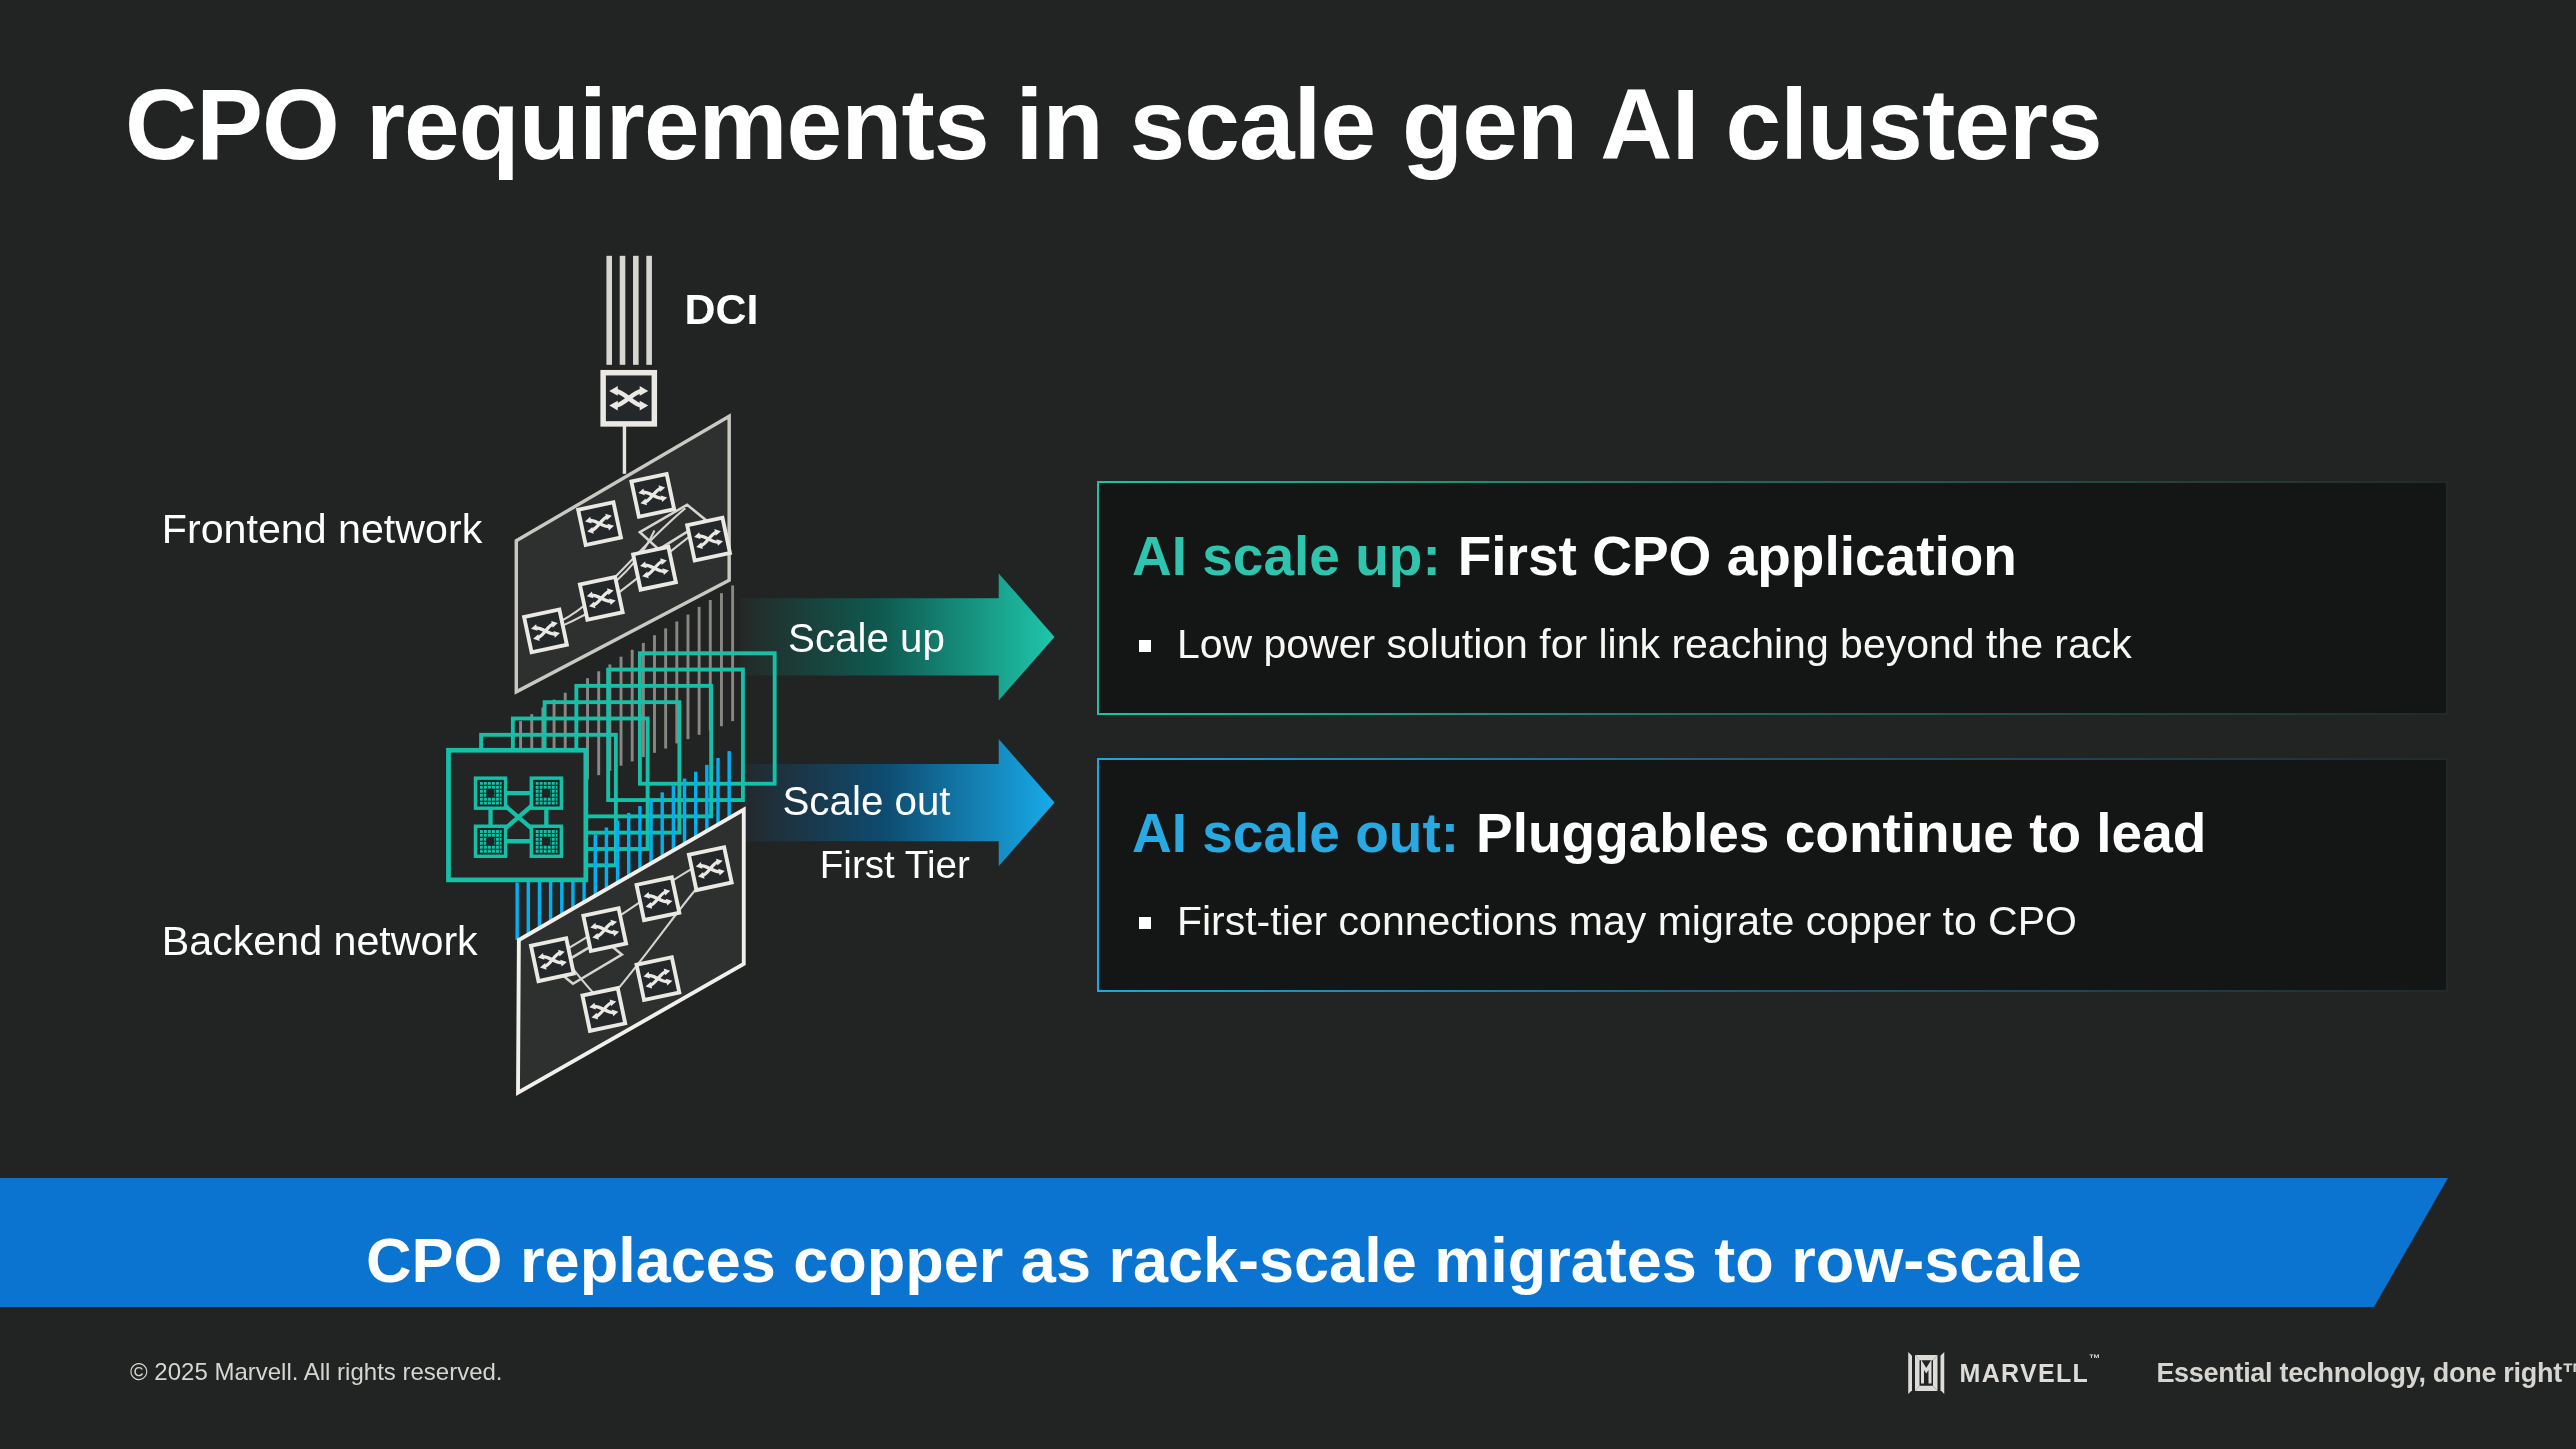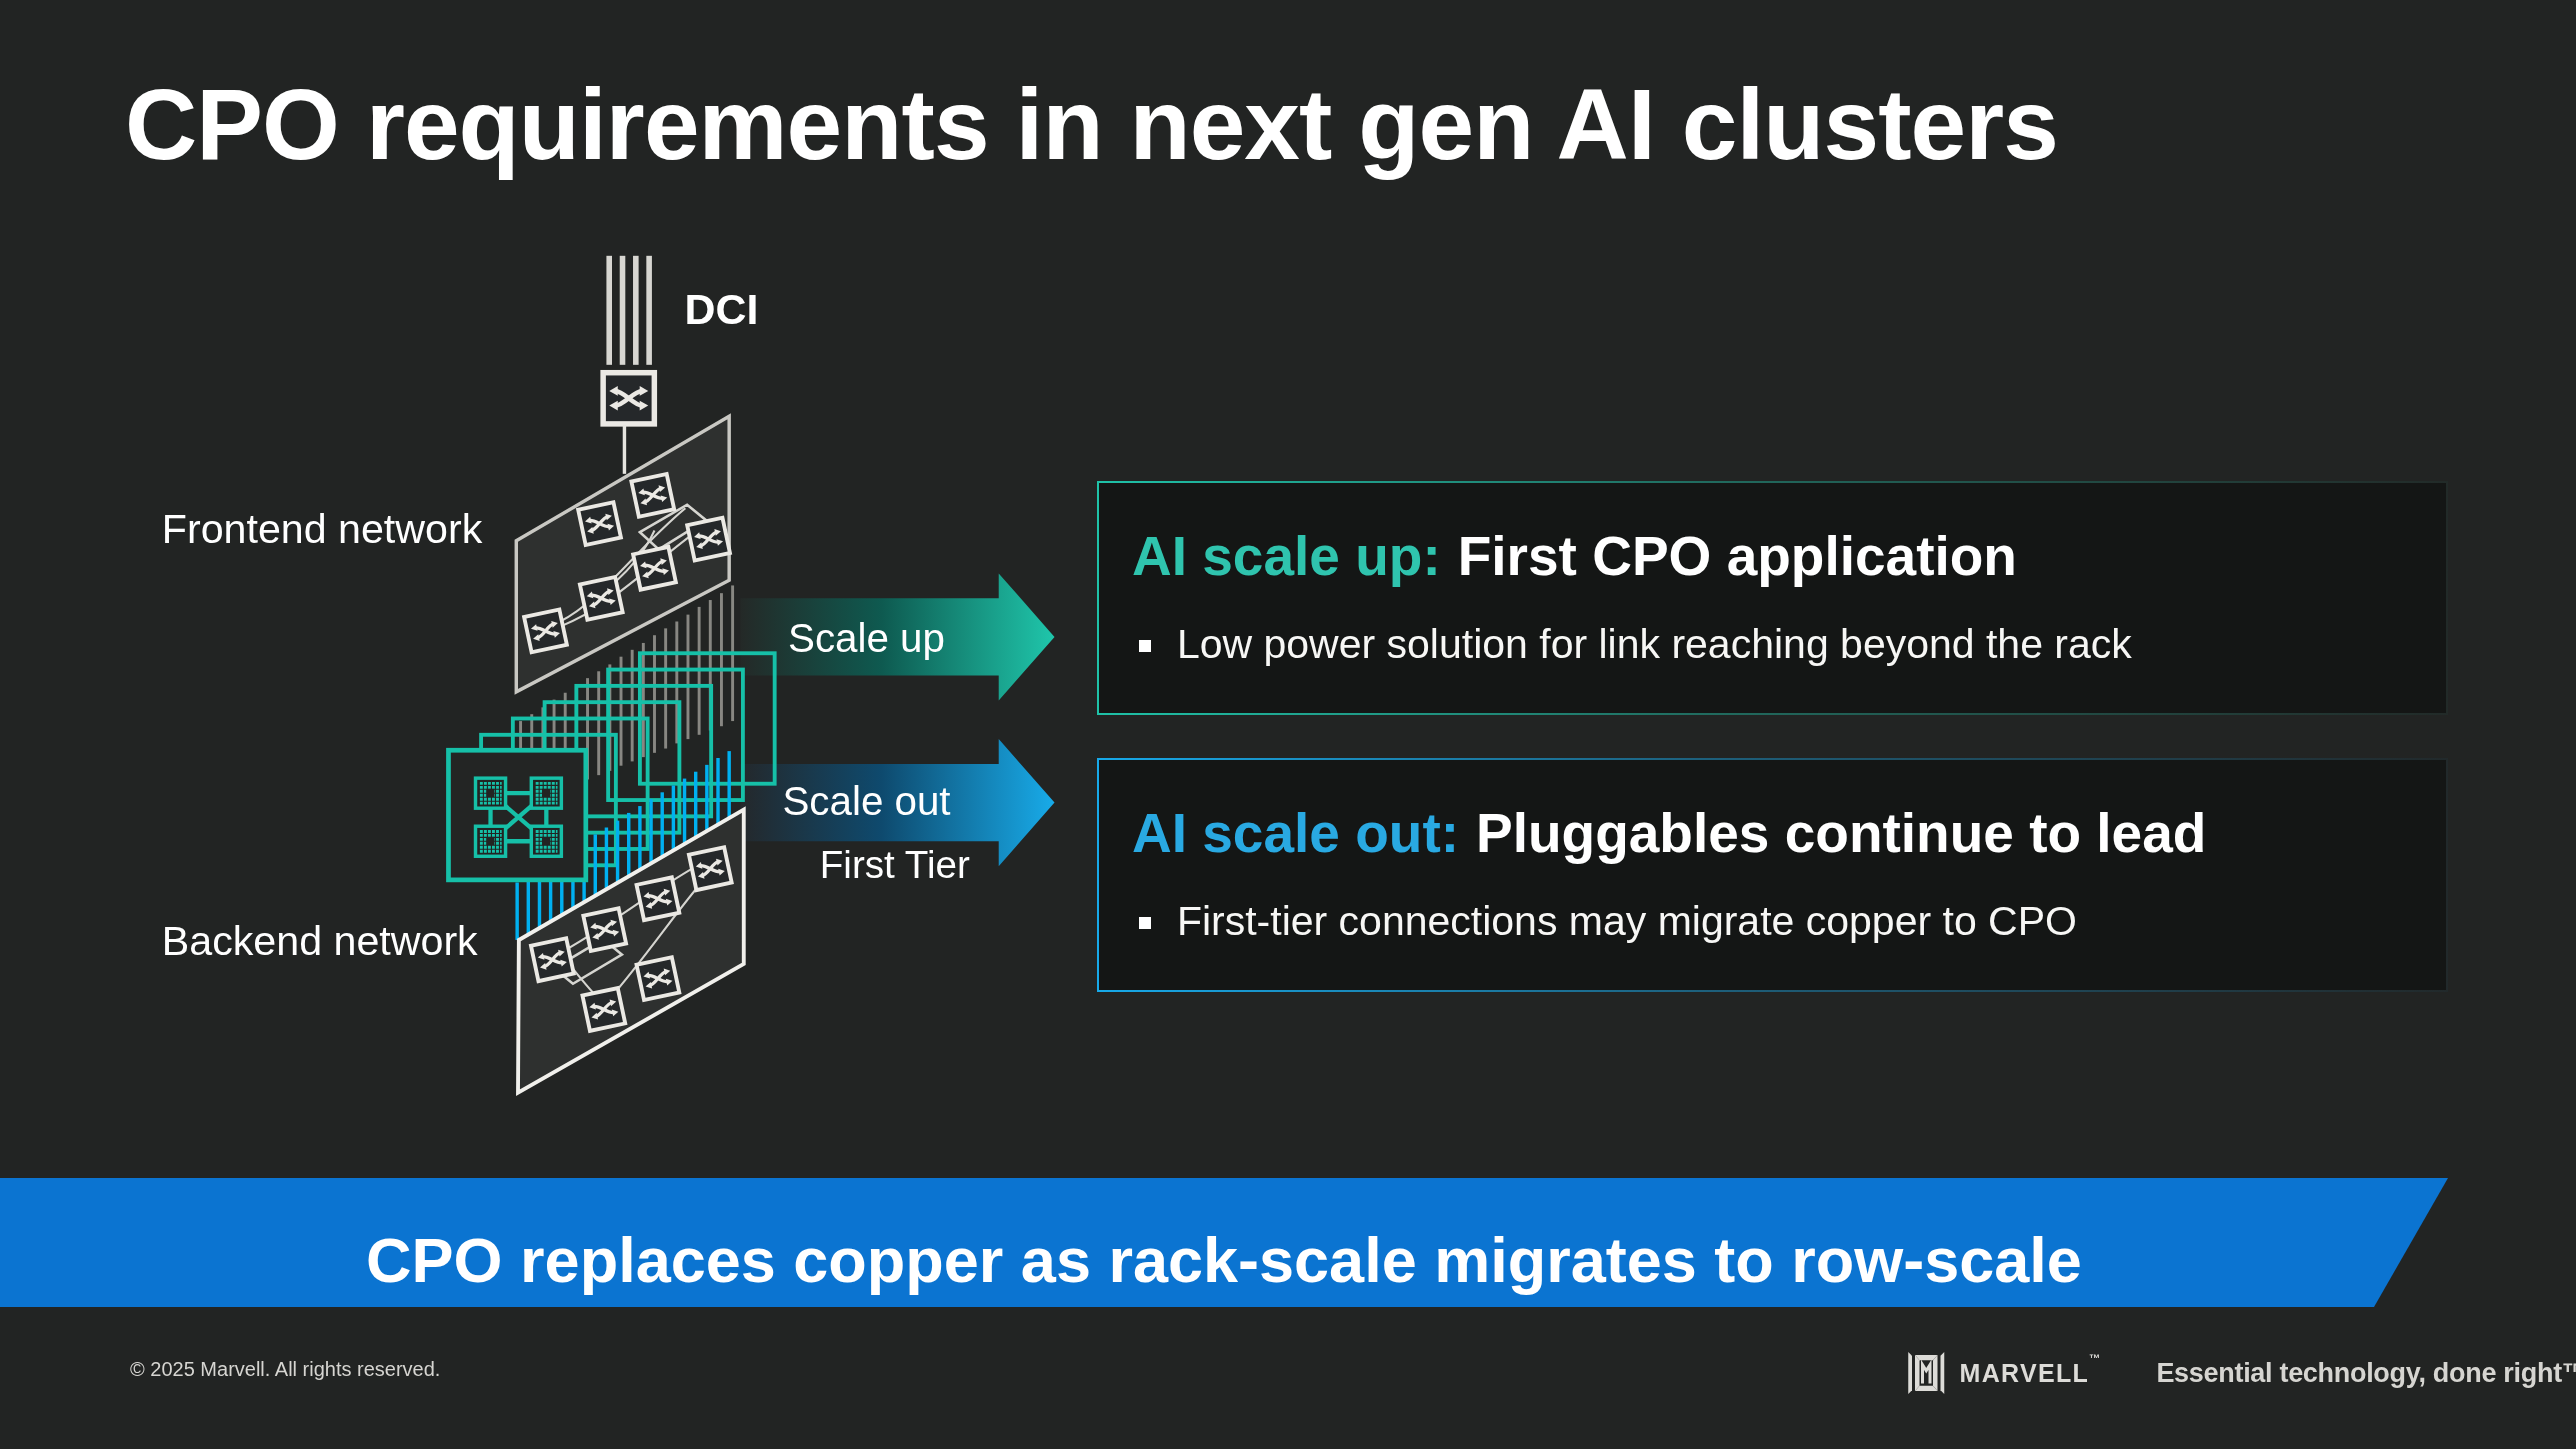--- a/index.html
+++ b/index.html
@@ -40,21 +40,21 @@
   
   .banner{
     position:absolute; left:0; top:1178px; width:2448px; height:163px;
     background:#0b74d1;
     clip-path:polygon(0 0, 2448px 0, 2374px 129px, 0 129px);
     display:flex; align-items:center; justify-content:center;
     font-size:63px; font-weight:bold; color:#ffffff; white-space:nowrap;
   }
 
   
-  .copyright{position:absolute; left:130px; top:1358px; font-size:20px; color:#d6d5d1;}
+  .copyright{position:absolute; left:130px; top:1358px; font-size:24px; color:#d6d5d1;}
   .brandbar{position:absolute; left:1906px; top:1348px; display:flex; align-items:center; color:#dddcd8;}
   .brandbar .wordmark{margin-left:8.6px; font-size:25px; font-weight:600; letter-spacing:1.3px; white-space:nowrap;}
   .brandbar .tm{font-size:11px; vertical-align:top; position:relative; top:-6.9px;}
   .brandbar .tagline{margin-left:55px; font-size:27px; color:#d6d5d1; letter-spacing:-0.3px; white-space:nowrap;font-weight:bold;}
 </style>
 </head>
 <body>
 
 <div class="slide">
 
@@ -226,21 +226,21 @@
         <use href="#swbox" transform="translate(827,1012) rotate(-12)"></use>
         <use href="#swbox" transform="translate(703,1176) rotate(-12)"></use>
         <use href="#swbox" transform="translate(766,1140) rotate(-12)"></use>
       </g>
     </g>
 
     <text x="188" y="632" font-size="48" fill="#ffffff">Frontend network</text>
     <text x="188" y="1112" font-size="48" fill="#ffffff">Backend network</text>
   </svg>
 
-  <div class="page-title">CPO requirements in next gen AI clusters</div>
+  <div class="page-title">CPO requirements in scale gen AI clusters</div>
 
   <div class="callout blue">
     <div class="headline">
       <span class="hl">AI scale out:</span><span>Pluggables continue to lead</span>
     </div>
     <div class="bullet-row">
       <span class="sq"></span>
       <span>First-tier connections may migrate copper to CPO</span>
     </div>
   </div>

